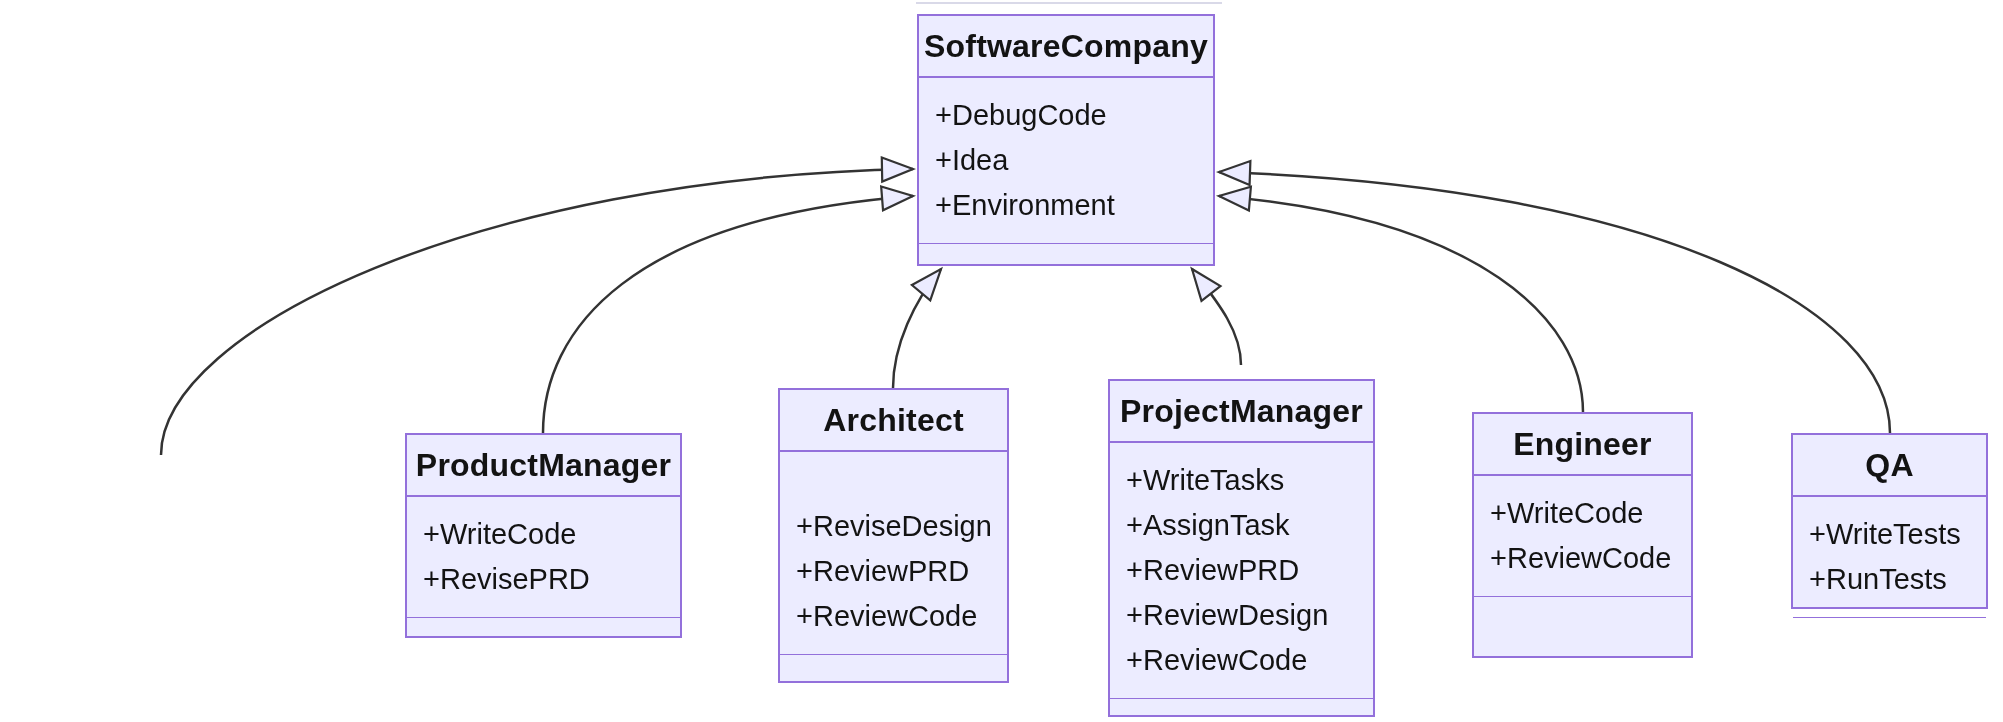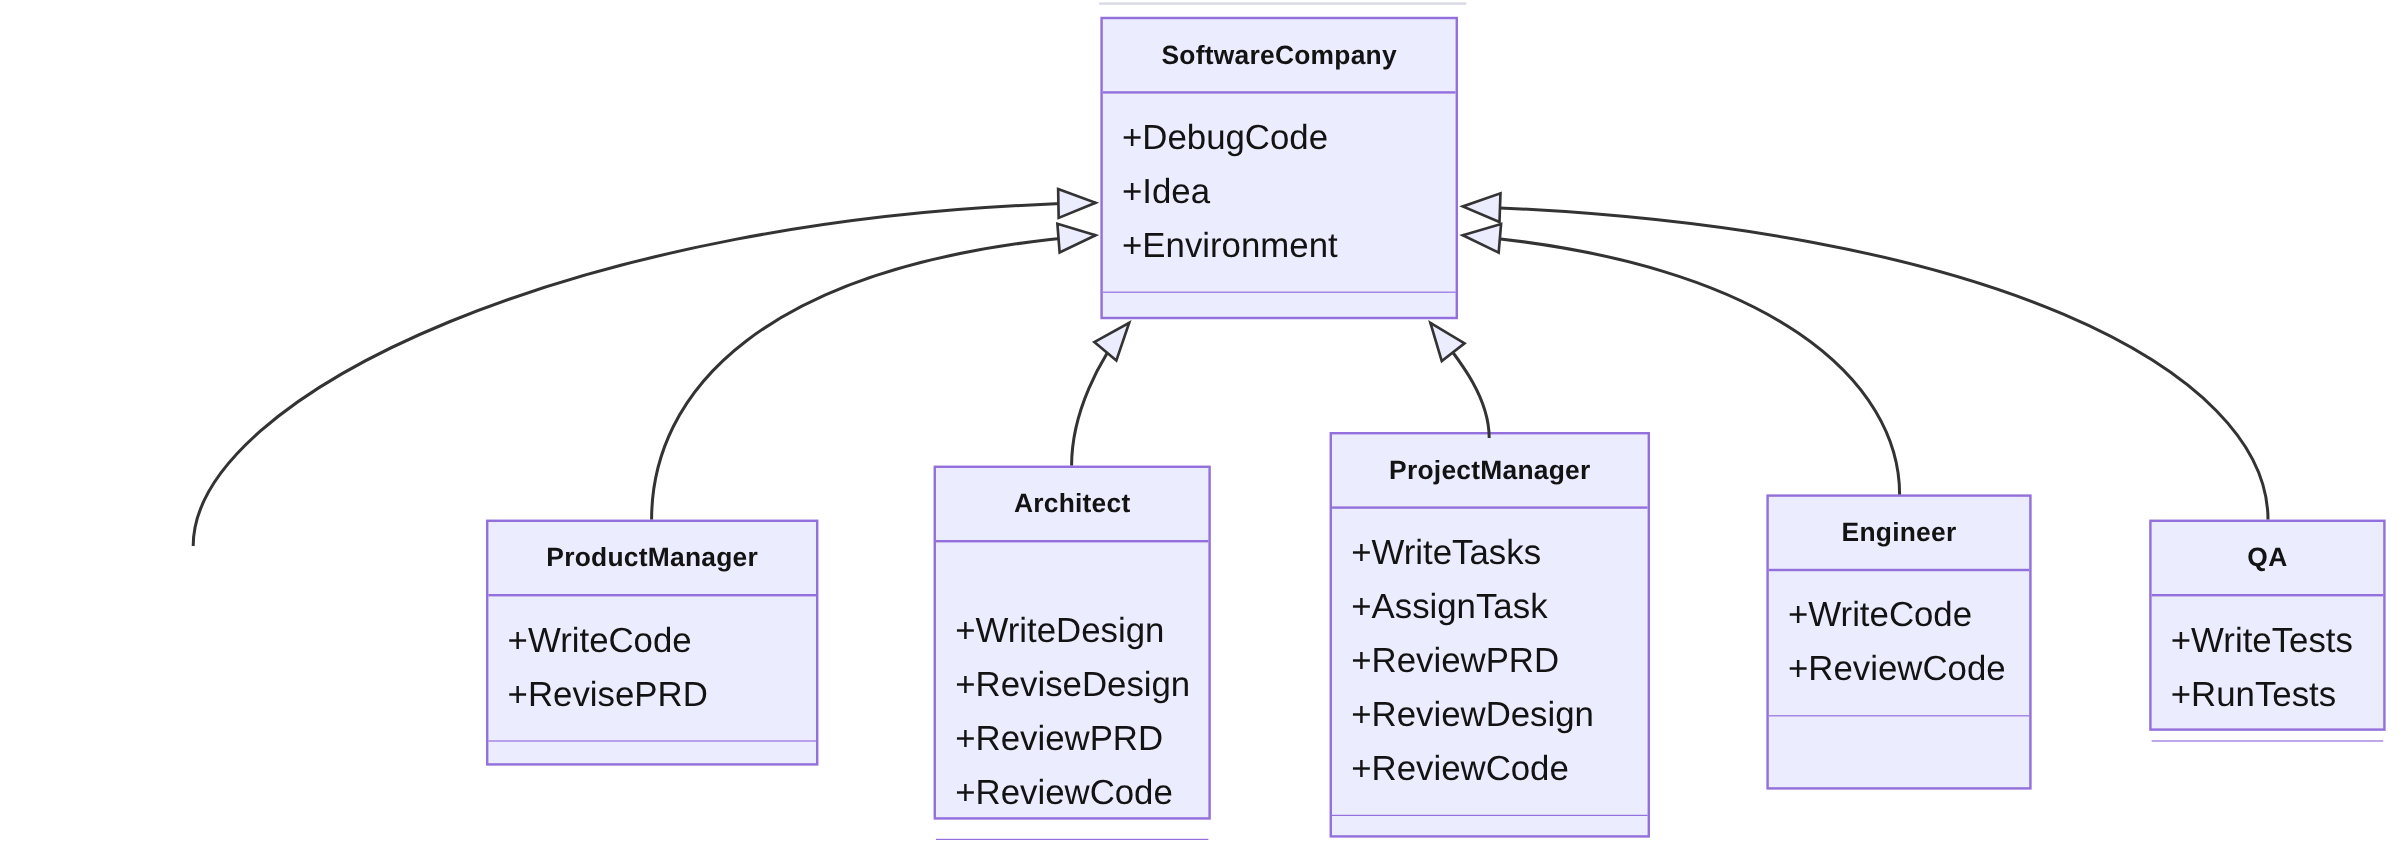--- a/index.html
+++ b/index.html
@@ -29,21 +29,21 @@
     border: 2px solid #9370DB;
     display: flex;
     flex-direction: column;
     z-index: 1;
   }
   .uml-title {
     flex: 0 0 60px;
     display: flex;
     align-items: center;
     justify-content: center;
-    font-size: 22px;
+    font-size: 32px;
     font-weight: bold;
     color: #131313;
     border-bottom: 2px solid #9370DB;
     letter-spacing: 0.2px;
   }
   .uml-attrs {
     flex: 0 0 auto;
     padding: 15px 0;
     border-bottom: 1.5px solid #9370DB;
   }
@@ -104,29 +104,28 @@
     <div class="uml-attrs">
       <div class="uml-attr">+WriteCode</div>
       <div class="uml-attr">+RevisePRD</div>
     </div>
     <div class="uml-methods"></div>
   </div>
 
   <div class="uml-class" style="left:778px; top:388px; width:231px; height:295px;gap:37px;">
     <div class="uml-title">Architect</div>
     <div class="uml-attrs">
-      <div class="uml-attr">+WriteDesign</div>
       <div class="uml-attr">+ReviseDesign</div>
       <div class="uml-attr">+ReviewPRD</div>
       <div class="uml-attr">+ReviewCode</div>
     </div>
     <div class="uml-methods"></div>
   </div>
 
-  <div class="uml-class" style="left:1108px; top:360px; width:267px; height:338px;">
+  <div class="uml-class" style="left:1108px; top:379px; width:267px; height:338px;">
     <div class="uml-title">ProjectManager</div>
     <div class="uml-attrs">
       <div class="uml-attr">+WriteTasks</div>
       <div class="uml-attr">+AssignTask</div>
       <div class="uml-attr">+ReviewPRD</div>
       <div class="uml-attr">+ReviewDesign</div>
       <div class="uml-attr">+ReviewCode</div>
     </div>
     <div class="uml-methods"></div>
   </div>

